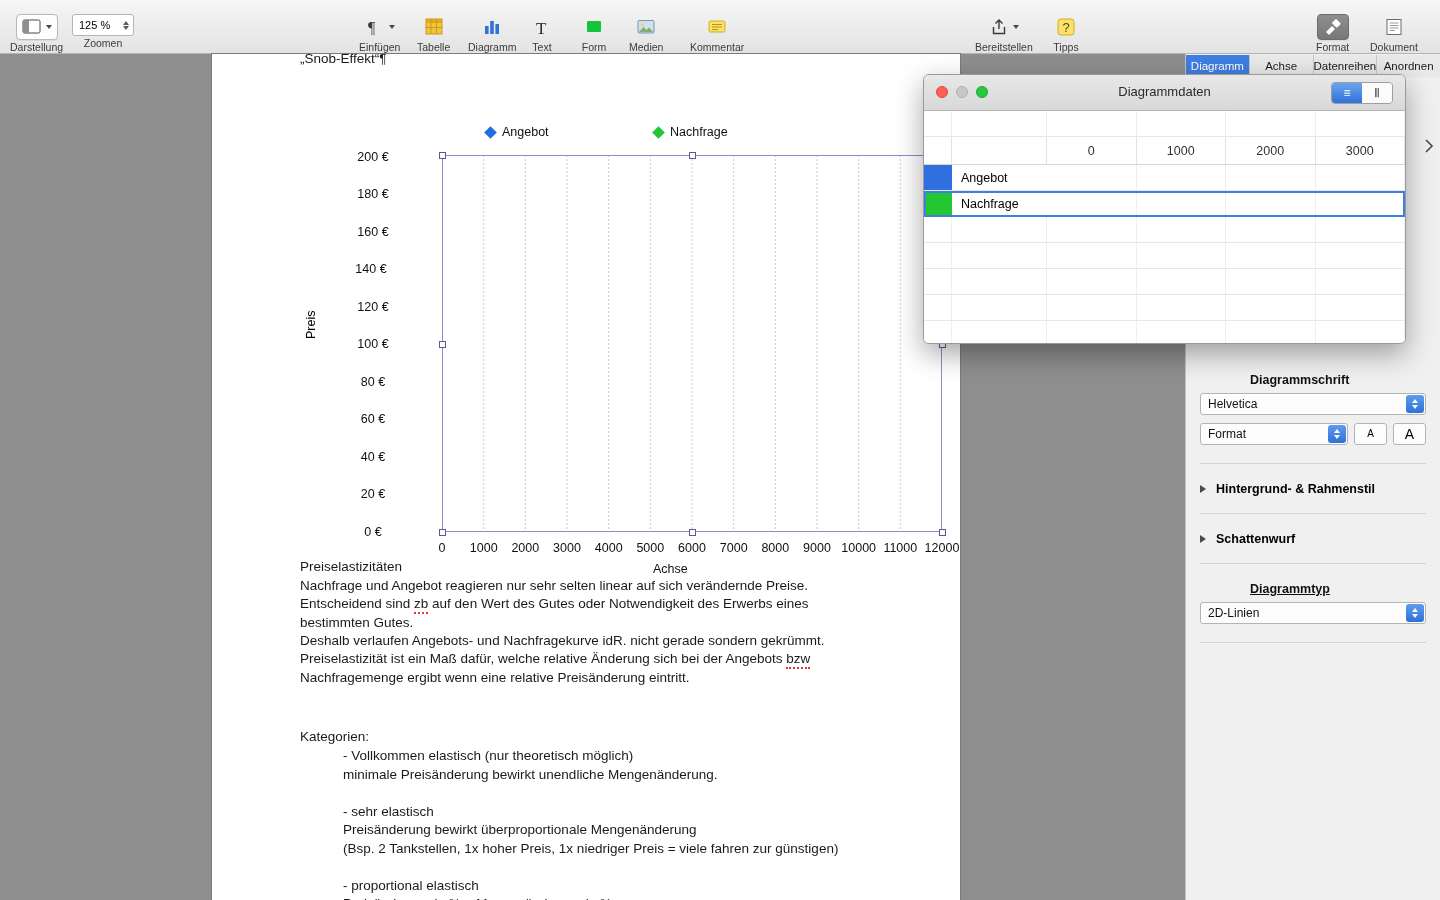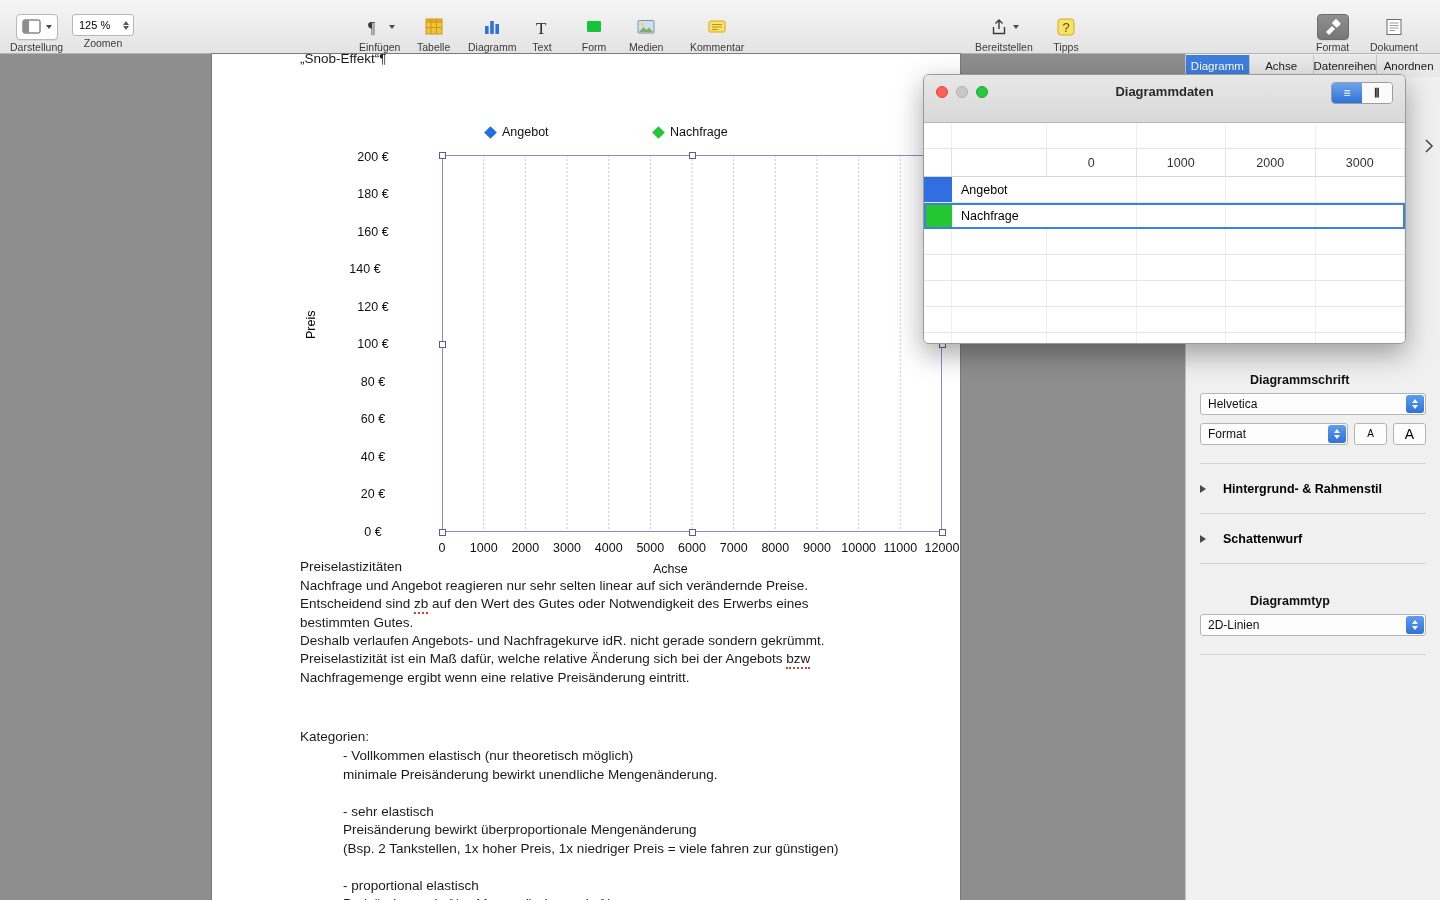--- a/index.html
+++ b/index.html
@@ -90,34 +90,34 @@
     position: absolute; right: 1px; top: 1px; width: 18px; height: 18px;
     background: linear-gradient(#5d9cf0, #2f72d8); border-radius: 3px;
   }
   .select .sbtn i { position:absolute; left:6px; width:0;height:0;
      border-left:3px solid transparent;border-right:3px solid transparent; }
   .select .sbtn i.up { top:4px; border-bottom:4px solid #fff; }
   .select .sbtn i.dn { top:10px; border-top:4px solid #fff; }
   .row { display:flex; align-items:center; gap: 6px; margin-top: 8px; }
   .aa-btn { width: 33px; height: 22px; background:#fdfdfd; border:1px solid #b4b4b4; border-radius:3px;
             text-align:center; line-height:20px; }
-  .disclosure { display:flex; align-items:center; gap:17px; margin: 18px 0 0 0; font-size: 12.5px; font-weight: bold;}
+  .disclosure { display:flex; align-items:center; gap:10px; margin: 18px 0 0 0; font-size: 12.5px; font-weight: bold;}
   .tri { width:0;height:0;border-top:4.5px solid transparent;border-bottom:4.5px solid transparent;border-left:6px solid #4a4a4a; }
   .hr { height:1px; background:#d3d3d3; margin: 12px 0 0 0; }
 
   
   .cdwin {
     position: absolute; left: 923px; top: 74px; width: 483px; height: 270px;
     background: #f2f2f2; border: 1px solid #9a9a9a; border-radius: 6px;
     box-shadow: 0 10px 28px rgba(0,0,0,0.35);
     overflow: hidden;
   }
   .cdtitle {
-    height: 48px; background: linear-gradient(#e8e8e8,#d8d8d8);
-    border-bottom: 1px solid #b6b6b6; position: relative; font-weight: bold;
+    height: 36px; background: linear-gradient(#e8e8e8,#d8d8d8);
+    border-bottom: 1px solid #b6b6b6; position: relative;
   }
   .cdtitle .t { position:absolute; left:0; right:0; top:9px; text-align:center; font-size:13px; color:#2a2a2a; }
   .tl { position:absolute; top:11px; width:12px; height:12px; border-radius:50%; }
   .seg { position:absolute; right: 12px; top: 7px; display:flex; border:1px solid #9d9d9d; border-radius:4px; overflow:hidden; }
   .seg div { width: 30px; height: 20px; display:flex; align-items:center; justify-content:center; font-size: 12px; }
   .seg .on { background: linear-gradient(#6ba4ef,#2f72d8); color:#fff; }
   .seg .off { background: #fbfbfb; color:#333; }
   .grid-head { display:flex; height: 28px; background:#fff; border-bottom:1px solid #d6d6d6;}
   .gh { border-right: 1px solid #e2e2e2; font-size: 12.5px; color:#333; display:flex; align-items:center; justify-content:center; }
   .grow { display:flex; height: 26px; background:#fff; border-bottom:1px solid #e6e6e6; }
@@ -319,21 +319,21 @@
 
         <div class="ylabel-rot" style="left:14px; top:250px;">Preis</div>
 
         <div class="ytick" style="left:60px; top:436px;">0 €</div>
         <div class="ytick" style="left:60px; top:398px;">20 €</div>
         <div class="ytick" style="left:60px; top:361px;">40 €</div>
         <div class="ytick" style="left:60px; top:323px;">60 €</div>
         <div class="ytick" style="left:60px; top:286px;">80 €</div>
         <div class="ytick" style="left:60px; top:248px;">100 €</div>
         <div class="ytick" style="left:60px; top:211px;">120 €</div>
-        <div class="ytick" style="left:52px; top:173px;">140 €</div>
+        <div class="ytick" style="left:58px; top:173px;">140 €</div>
         <div class="ytick" style="left:60px; top:136px;">160 €</div>
         <div class="ytick" style="left:60px; top:98px;">180 €</div>
         <div class="ytick" style="left:60px; top:61px;">200 €</div>
 
         <div class="xtick" style="left:129px; top:452px;">0</div>
         <div class="xtick" style="left:170.7px; top:452px;">1000</div>
         <div class="xtick" style="left:212.3px; top:452px;">2000</div>
         <div class="xtick" style="left:254px; top:452px;">3000</div>
         <div class="xtick" style="left:295.7px; top:452px;">4000</div>
         <div class="xtick" style="left:337.3px; top:452px;">5000</div>
@@ -423,21 +423,21 @@
       </div>
 
       <div class="hr" style="margin-top:17px;"></div>
       <div class="disclosure">
         <span class="tri"></span>
         <span>Schattenwurf</span>
       </div>
 
       <div class="hr" style="margin-top:17px;"></div>
 
-      <div class="insp-h" style="margin-top:30px;">Diagrammtyp</div>
+      <div class="insp-h" style="margin-top:18px;text-decoration:underline;">Diagrammtyp</div>
       <div class="select">
         <span>2D-Linien</span>
         <span class="sbtn">
             <i class="up"></i>
             <i class="dn"></i>
           </span>
       </div>
       <div class="hr" style="margin-top:18px;"></div>
     </div>
 

